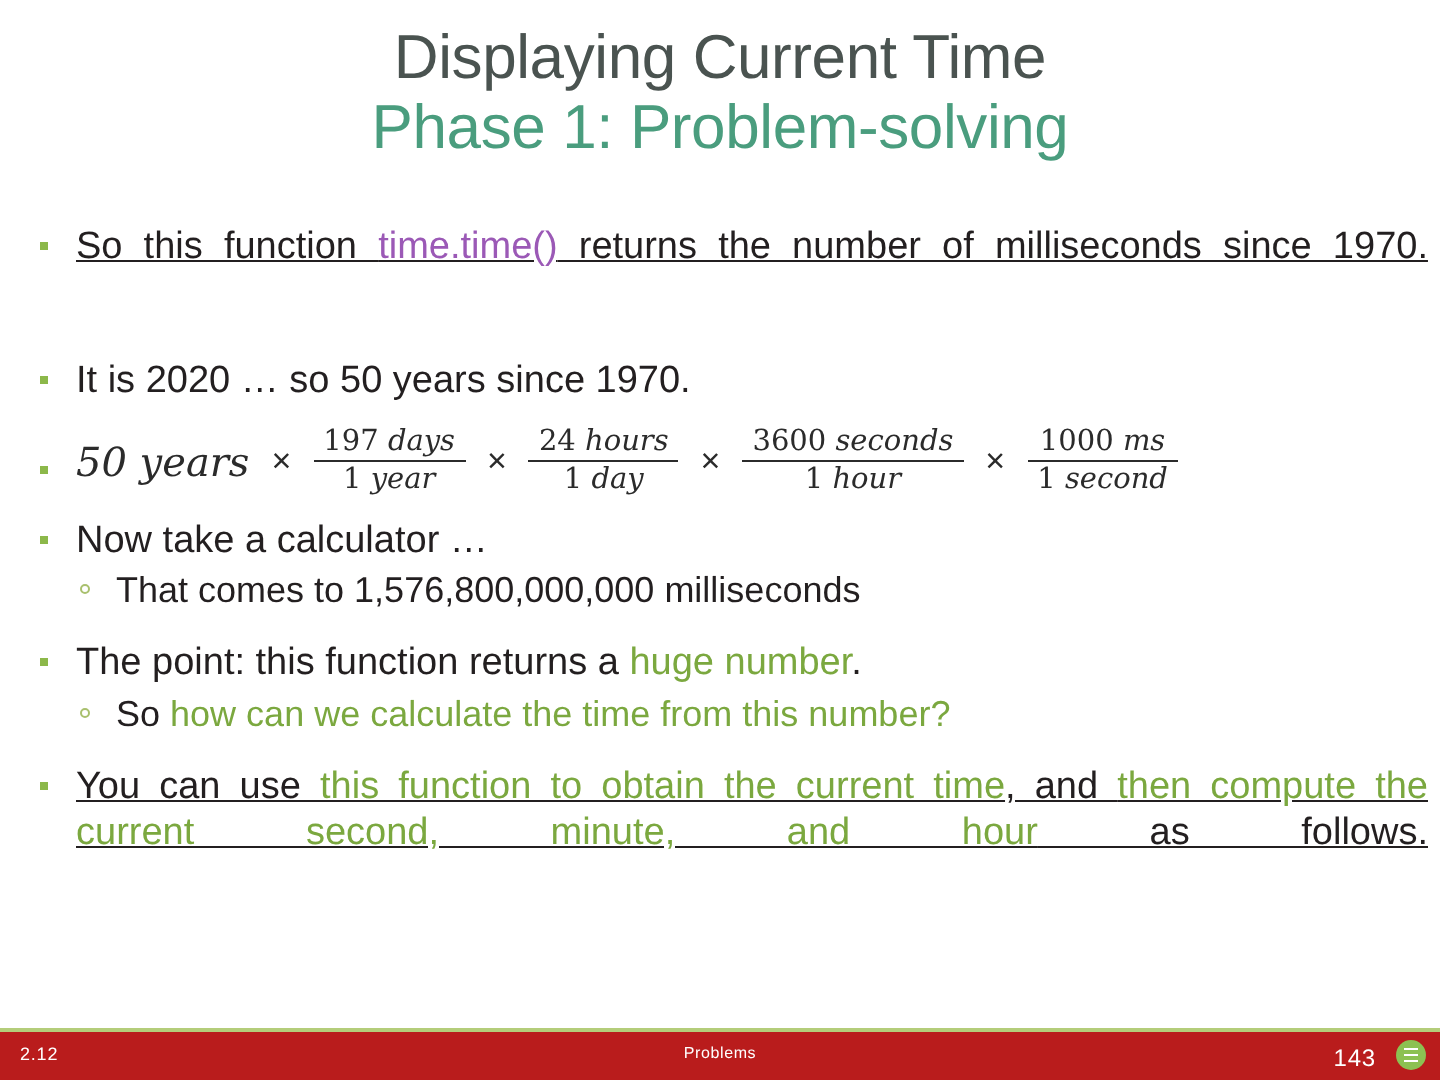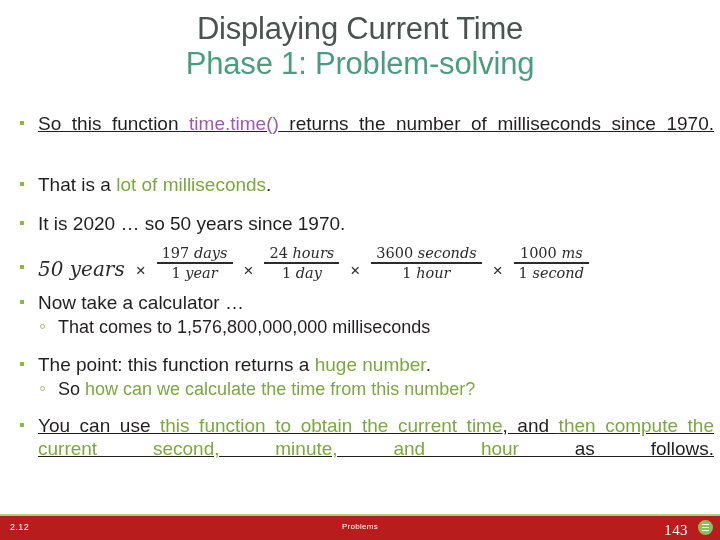--- a/index.html
+++ b/index.html
@@ -110,21 +110,21 @@
   .eq-bullet > .marker {
     position: absolute;
     left: 6px;
     top: 20px;
     width: 4px;
     height: 4px;
     background: #8cb84a;
   }
   .equation {
     display: flex;
-    align-items: flex-end;
+    align-items: center;
     font-family: "DejaVu Serif", serif;
     font-style: italic;
     color: #2b2b2b;
     gap: 9px;
   }
   .eq-term {
     font-size: 20px;
     white-space: nowrap;
   }
   .eq-times {
@@ -194,24 +194,23 @@
     top: 6px;
     text-align: center;
     font-size: 8px;
     color: #ffffff;
     letter-spacing: 0.3px;
   }
   .footer-right {
     position: absolute;
     right: 32px;
     top: 6px;
-    font-size: 15px;
+    font-size: 12px;
     color: #ffffff;
     letter-spacing: 0.4px;
-    font-family: Liberation Serif, serif;
   }
   .footer-icon {
     position: absolute;
     right: 7px;
     top: 4px;
     width: 15px;
     height: 15px;
     border-radius: 50%;
     background: #8cc152;
     display: flex;
@@ -238,23 +237,20 @@
   </div>
 
   <div class="body-block">
 
     <div class="bullet justify">
       <span class="marker"></span><span class="dark">So  this  function  </span><span class="purple">time.time()</span><span class="dark">  returns  the  number  of  milliseconds  since 1970.</span>
     </div>
 
     <div class="gap-sm"></div>
 
-    <div class="bullet">
-      <span class="marker"></span><span class="dark">That is a </span><span class="green">lot of milliseconds</span><span class="dark">.</span>
-    </div>
 
     <div class="gap-sm"></div>
 
     <div class="bullet">
       <span class="marker"></span><span class="dark">It is 2020 … so 50 years since 1970.</span>
     </div>
 
     <div class="eq-bullet">
       <span class="marker"></span>
       <div class="equation">

